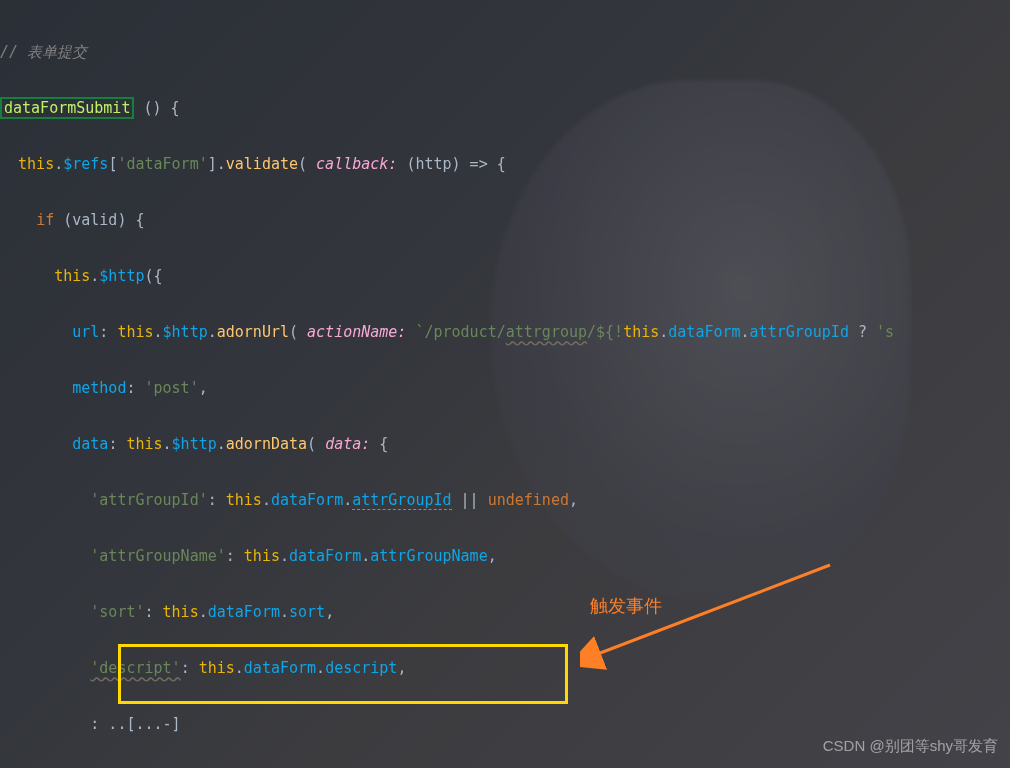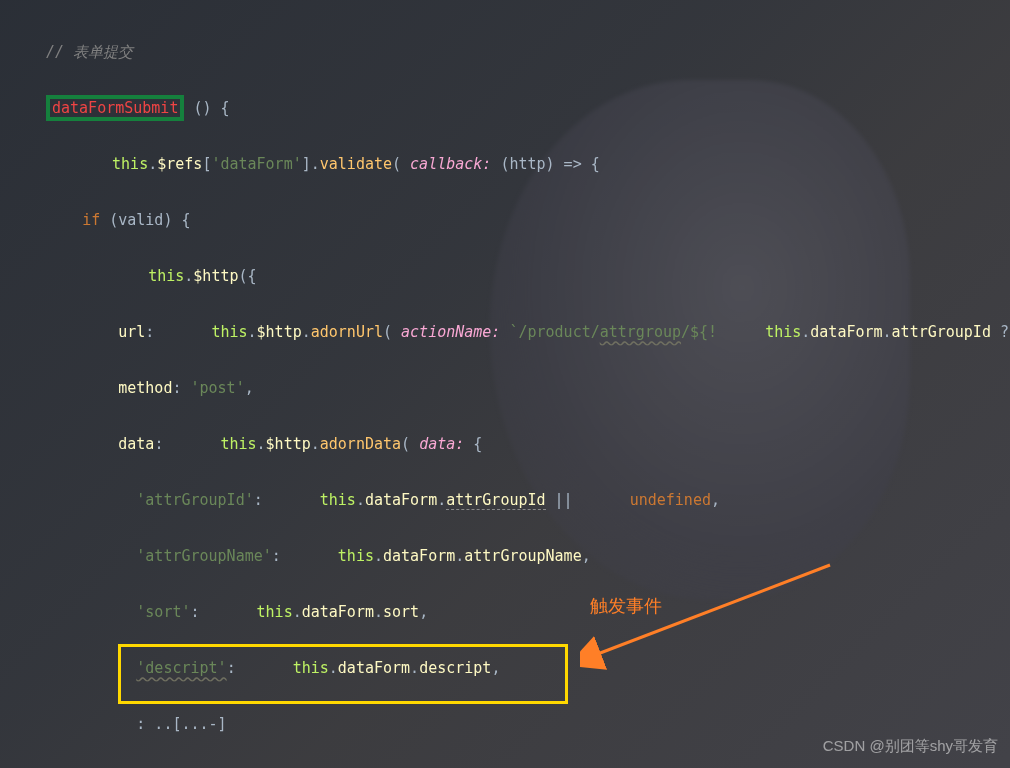--- a/index.html
+++ b/index.html
@@ -32,31 +32,31 @@
     z-index: 0;
     filter: blur(2px);
   }
   .code {
     position: relative;
     z-index: 1;
     padding: 10px 0 0 0;
     white-space: pre;
     color: #a9b7c6;
   }
-  .code .line { padding-left: 46px; }
+  .code .line { }
   .c-comment { color: #808080; font-style: italic; }
-  .c-funcdef { color: #ef4444; border: 4px solid #15803d; padding: 0 2px; }
+  .c-funcdef { color: #bef264; border: 2px solid #15803d; padding: 0 2px; }
   .c-keyword { color: #cc7832; }
-  .c-prop { color: #fef9c3; }
+  .c-prop { color: #0ea5e9; }
   .c-method { color: #ffc66d; }
   .c-hint { color: #f9a8d4; font-style: italic; }
   .c-str { color: #6a8759; }
   .c-param { color: #a9b7c6; }
-  .c-this { color: #bef264; margin-left: 48px; }
-  .c-const { color: #cc7832; margin-left: 48px; }
+  .c-this { color: #eab308; }
+  .c-const { color: #cc7832; }
   .c-underwavy { text-decoration: underline wavy #707060; text-underline-offset: 3px; }
   .c-underdash { border-bottom: 1px dashed #888; }
   .highlight-box {
     position: absolute;
     border: 3px solid #ffd800;
     left: 118px;
     top: 644px;
     width: 450px;
     height: 60px;
     z-index: 2;

